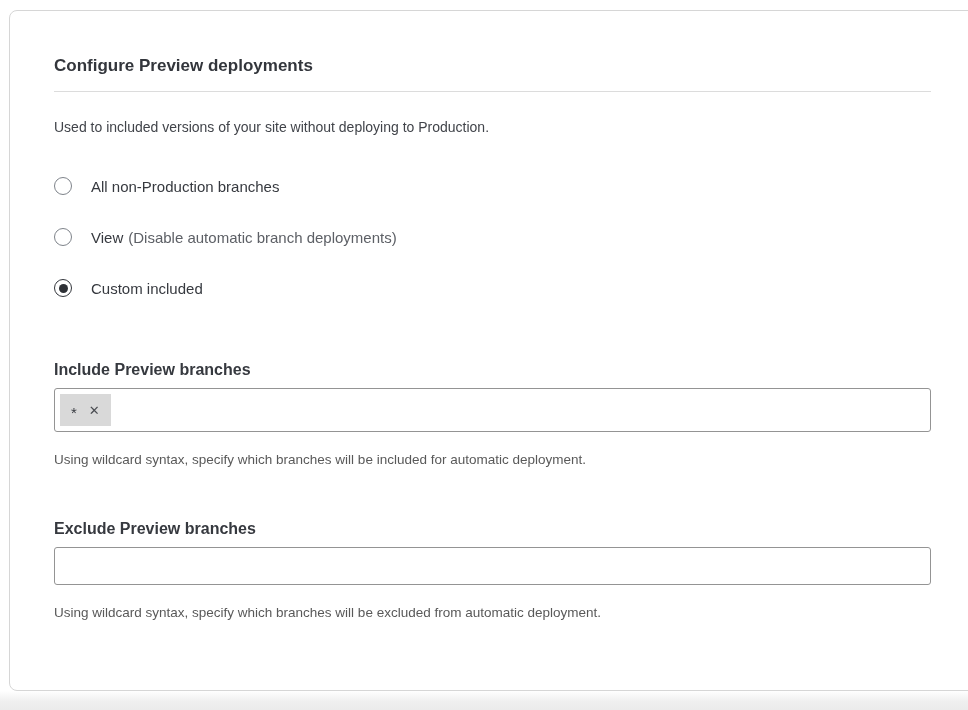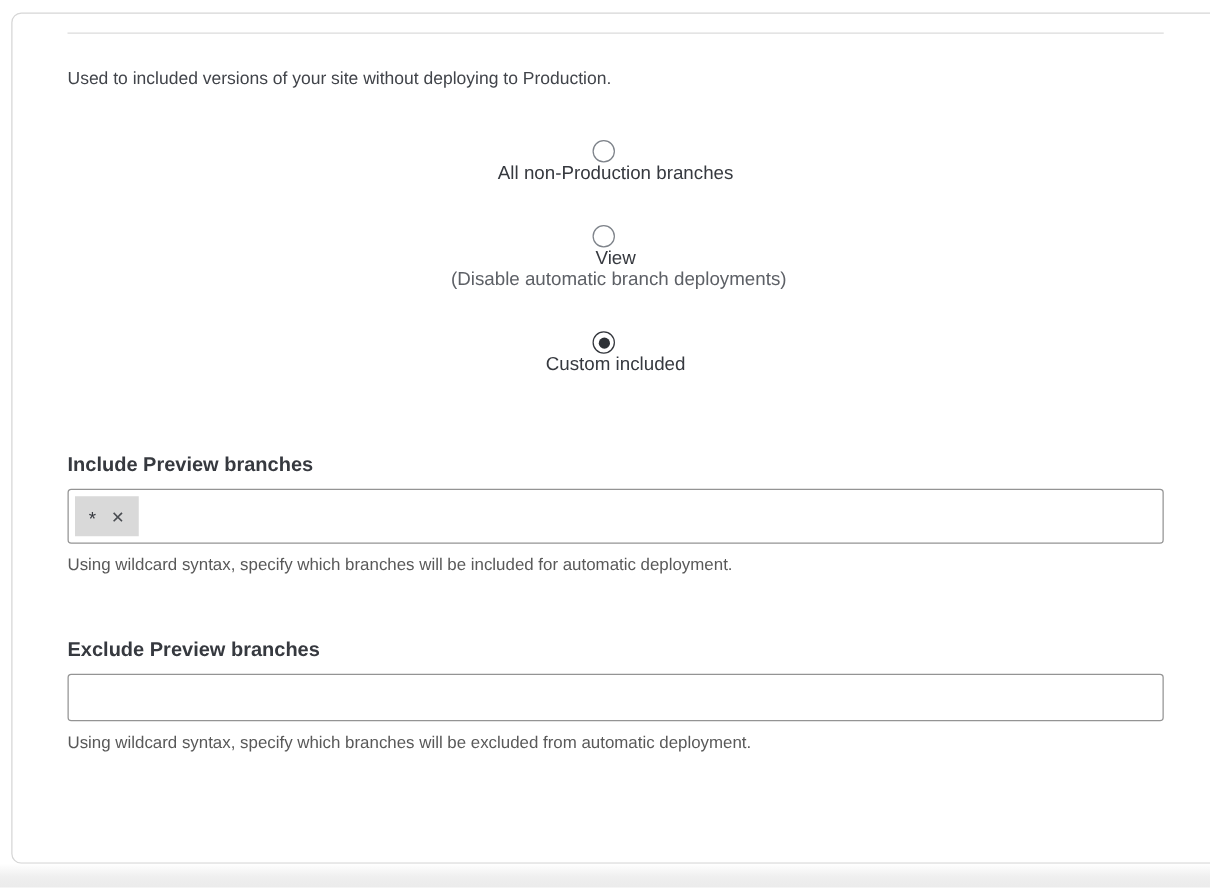--- a/index.html
+++ b/index.html
@@ -50,21 +50,20 @@
   .description {
     margin-top: 27px;
     font-size: 14px;
     line-height: 17px;
     color: #41444a;
   }
   .radio-group { margin-top: 41px; }
   .radio-row {
     display: flex;
     align-items: center;
-    flex-direction: column;
   }
   .radio-row + .radio-row { margin-top: 33px; }
   .radio-circle {
     flex: 0 0 auto;
     width: 18px; height: 18px;
     border: 1.5px solid #7e838a;
     border-radius: 50%;
     margin-right: 19px;
     display: flex;
     align-items: center;
@@ -117,21 +116,21 @@
     top: 2px;
   }
   .tag-chip .tag-close {
     margin-left: 12px;
     font-size: 13px;
     color: #4a4d52;
     cursor: pointer;
     line-height: 1;
   }
   .field-help {
-    margin-top: 9px;
+    margin-top: 20px;
     font-size: 13.5px;
     line-height: 16px;
     color: #595959;
   }
   .exclude-section { margin-top: 53px; }
   .text-input {
     display: block;
     margin-top: 10px;
     height: 38px;
     width: 877px;
@@ -165,20 +164,21 @@
     background: linear-gradient(180deg, #ffffff 0%, #efefef 55%, #ebebeb 100%);
     z-index: 5;
   }
 </style>
 </head>
 <body>
 
 <div class="card">
   <div class="card-inner">
 
+    <div class="card-title">Configure Preview deployments</div>
     <div class="divider"></div>
 
 
     <div class="description">Used to included versions of your site without deploying to Production.</div>
 
     <div class="radio-group">
 
       <div class="radio-row">
         <span class="radio-circle"></span>
         <span class="radio-label">All non-Production branches</span>

